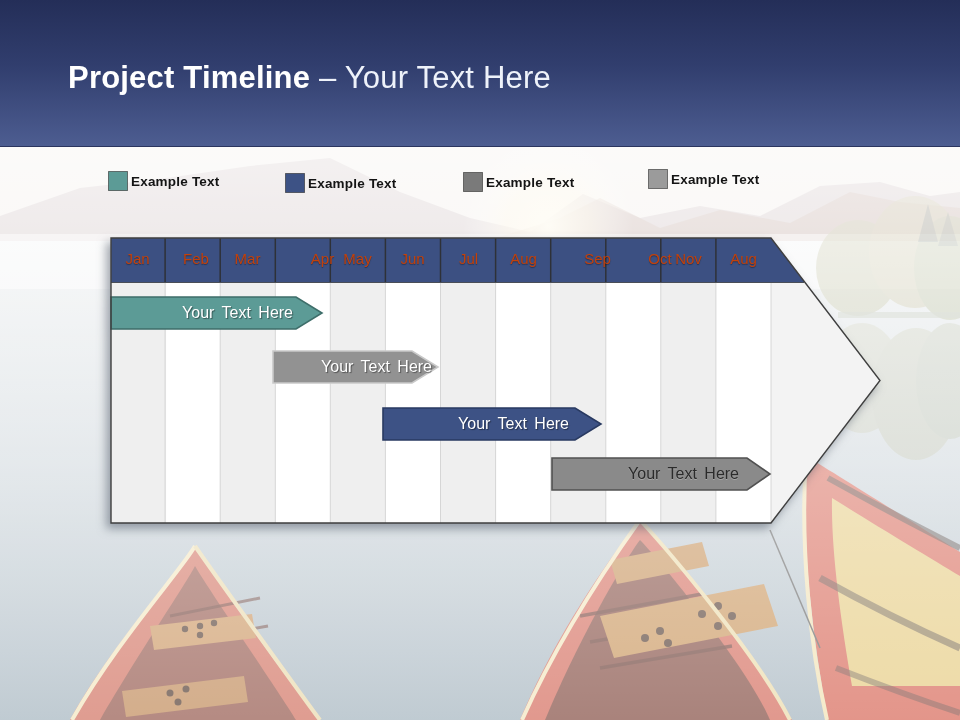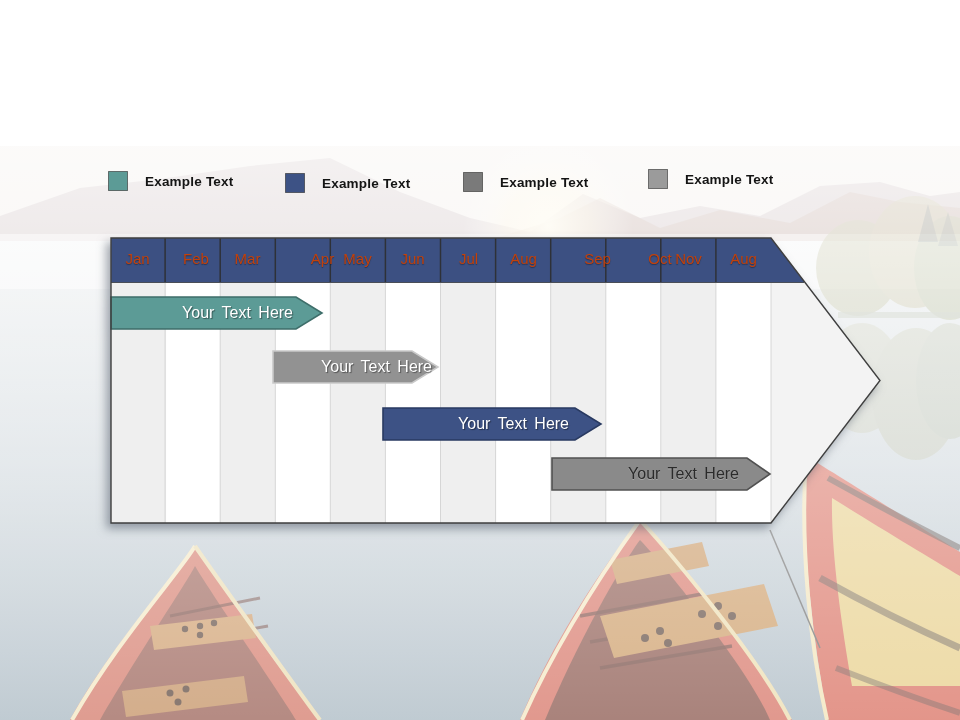--- a/index.html
+++ b/index.html
@@ -13,21 +13,21 @@
     position:absolute;left:0;top:0;width:960px;height:146px;z-index:2;
     background:linear-gradient(180deg,var(--band_top,#242e58) 0%,#313e6e 45%,var(--band_bottom,#4d5d91) 100%);
     border-bottom:1px solid #2b355f;
   }
   .page-title{position:absolute;left:68px;top:60px;font-size:31px;color:#fff;letter-spacing:.2px;white-space:nowrap;}
   .page-title .t-bold{font-weight:700;}
   .page-title .t-rest{font-weight:400;color:#eef2fa;margin-left:9px;}
   
   .photo{position:absolute;left:0;top:146px;width:960px;height:574px;z-index:0;}
   
-  .legend-item{position:absolute;z-index:3;display:flex;align-items:center;gap:17px;height:22px;text-align:center;}
+  .legend-item{position:absolute;z-index:3;display:flex;align-items:center;gap:3px;height:22px;text-align:center;}
   .legend-item svg{display:block;flex:0 0 auto;}
   .legend-label{font-size:13.5px;font-weight:700;color:#141414;white-space:nowrap;letter-spacing:.2px;}
   
   .panel{position:absolute;left:110px;top:237px;width:772px;height:287px;z-index:4;}
   .panel-art{position:absolute;left:0;top:0;filter:drop-shadow(-4px 5px 5px rgba(70,80,95,.5));}
   .col-light{fill:var(--col_light,#efefef);}
   .col-white{fill:var(--col_white,#ffffff);}
   .divider{stroke:var(--divider,#d6d6d6);stroke-width:1;}
   .hdr-divider{stroke:#2e3138;stroke-width:1.5;}
   .outline{fill:none;stroke:var(--panel_outline,#3f3f3f);stroke-width:1.4;}
@@ -139,20 +139,25 @@
       <path d="M828,332 Q900,372 960,402" stroke="#403430" stroke-width="6" fill="none" opacity="0.65"></path>
       <path d="M820,432 Q892,472 960,502" stroke="#403430" stroke-width="7" fill="none" opacity="0.55"></path>
       <path d="M836,522 Q900,547 960,567" stroke="#403430" stroke-width="6" fill="none" opacity="0.45"></path>
       <path d="M806,310 C800,400 810,500 827,574" stroke="#f0e0b0" stroke-width="4" fill="none"></path>
       <line x1="770" y1="384" x2="820" y2="502" stroke="#5a5a5a" stroke-width="1.5"></line>
     </g>
 
     <rect x="0" y="0" width="960" height="574" fill="url(#fadeGrad)"></rect>
   </svg>
 
+  <div class="title-band">
+    <div class="page-title">
+      <span class="t-bold">Project Timeline</span><span class="t-rest">– Your Text Here</span>
+    </div>
+  </div>
 
   <div class="legend-item" style="left:108px;top:170px;">
     <svg width="20" height="20">
         <rect x="0.5" y="0.5" width="19" height="19" stroke="rgba(30,30,30,0.55)" fill="#5C9B96"></rect>
       </svg>
     <span class="legend-label">Example Text</span>
   </div>
   <div class="legend-item" style="left:285px;top:172px;">
     <svg width="20" height="20">
         <rect x="0.5" y="0.5" width="19" height="19" stroke="rgba(30,30,30,0.55)" fill="#3D5285"></rect>

